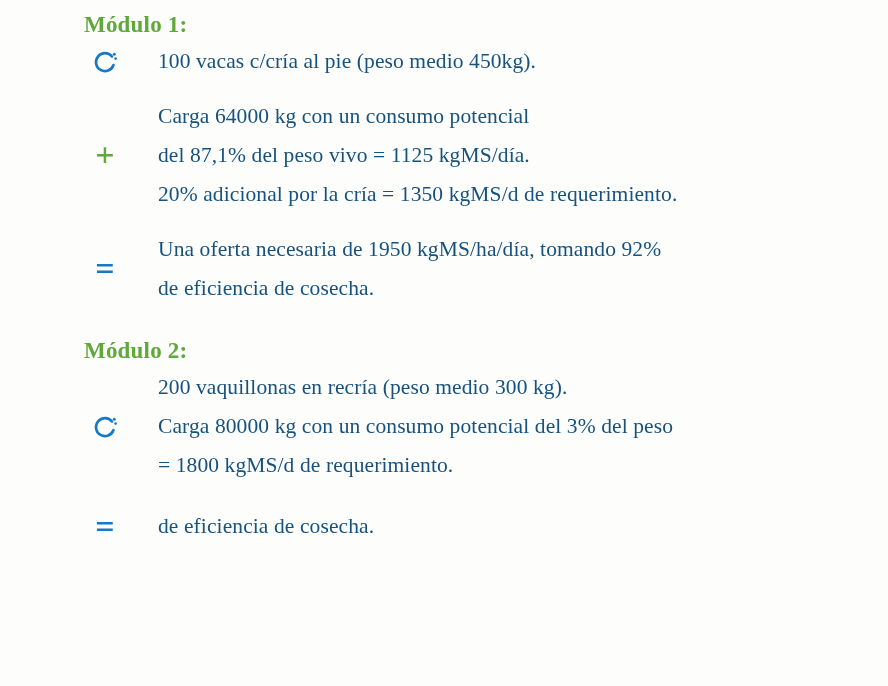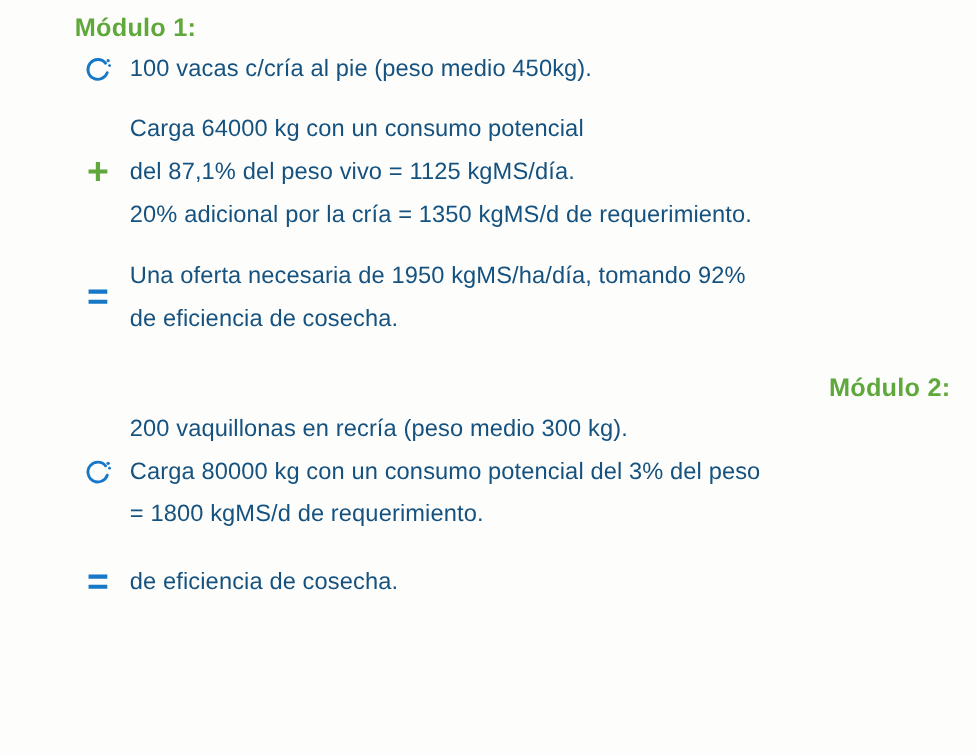--- a/index.html
+++ b/index.html
@@ -12,31 +12,32 @@
     background: #fdfdfb;
     font-family: "Liberation Sans", sans-serif;
     color: #12527f;
     overflow: hidden;
   }
   .page {
     position: relative;
     width: 888px;
     height: 611px;
     box-sizing: border-box;
-    padding: 8px 24px 0 60px;
+    padding: 8px 24px 0 76px;
+    font-family: Liberation Serif, serif;
   }
   .module-heading {
     color: #5fa83c;
     font-size: 23px;
     font-weight: bold;
     letter-spacing: 0.2px;
     margin: 0 0 4px 8px;
   }
   .module-1-heading { margin-top: 4px; }
-  .module-2-heading { margin-top: 14px; text-align: right; }
+  .module-2-heading { margin-top: 14px; }
 
   .block {
     position: relative;
     display: flex;
     align-items: flex-start;
     padding-left: 0;
     margin: 0;
   }
   .marker {
     flex: 0 0 58px;
@@ -58,21 +59,21 @@
     font-size: 34px;
     color: #1878c8;
   }
   .lines {
     flex: 1 1 auto;
     font-size: 21.5px;
     line-height: 39px;
     color: #15527f;
     letter-spacing: 0.1px;
   }
-  .lines .ln { display: block; white-space: pre; }
+  .lines .ln { display: block; white-space: pre; margin-left: 24px; }
   .spacer-md { height: 16px; }
   .spacer-lg { height: 22px; }
 </style>
 </head>
 <body>
 
 <div class="page">
 
   <h2 class="module-heading module-1-heading">Módulo 1:</h2>
 

